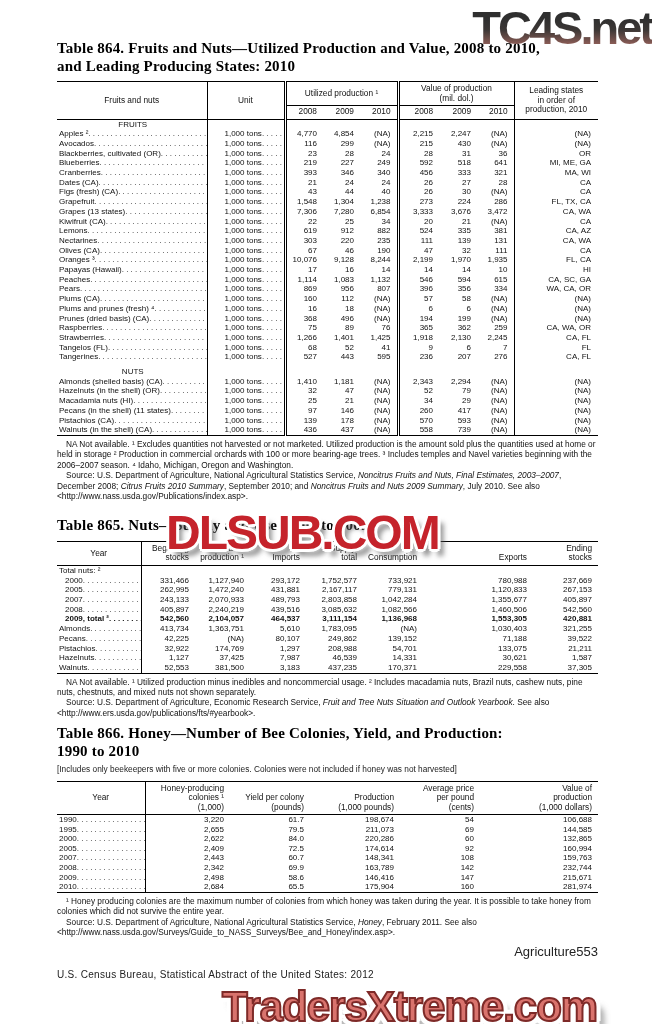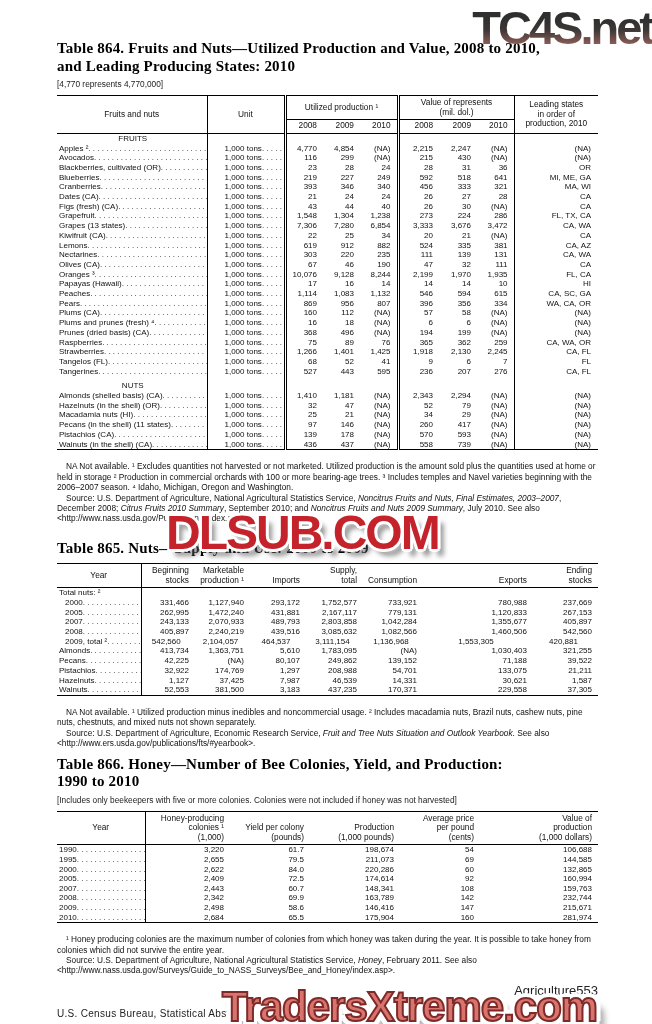--- a/index.html
+++ b/index.html
@@ -36,30 +36,30 @@
   .cn { text-align:center; }
   .cu { padding-left:17px; }
   .cv { text-align:right; padding-right:6px; }
   .cs { text-align:right; padding-right:7px; }
   .cy { text-align:left; }
   .bl  { border-left:1px solid #000; }
   .bdl { border-left:3px double #000; }
 
   td.section { text-align:center; font-size:8px; }
   tr.gap td { padding-top:5px; }
-  tr.bold td { font-weight:normal;text-align:center; }
+  tr.bold td { font-weight:bold; }
   td.ind { padding-left:8px; }
 
   .lead { display:flex; align-items:baseline; overflow:hidden; white-space:nowrap; }
   .lead .dots { flex:1 1 auto; overflow:hidden; }
   .lead .dots::before {
     content:" .\00a0.\00a0.\00a0.\00a0.\00a0.\00a0.\00a0.\00a0.\00a0.\00a0.\00a0.\00a0.\00a0.\00a0.\00a0.\00a0.\00a0.\00a0.\00a0.\00a0.\00a0.\00a0.\00a0.\00a0.\00a0.\00a0.\00a0.\00a0.\00a0.\00a0.\00a0.\00a0.\00a0.\00a0.\00a0.";
   }
 
-  .fnblock { margin-top:11px; }
+  .fnblock { margin-top:3px; }
   .fn { margin:0; font-size:8.3px; line-height:10.4px; text-indent:9px; color:#111; }
 
   .mt-865 { margin-top:16px; }
   .mt-866 { margin-top:7px; }
 
   .pageline {
     display:flex; justify-content:flex-end; align-items:baseline;
     margin-top:7px; font-size:13px; color:#222; 
     font-family:"Liberation Sans", sans-serif;
   }
@@ -86,40 +86,39 @@
       8px 9px 6px rgba(100,100,100,.7);
   }
 </style>
 </head>
 <body>
 
 <div class="content">
 
   <div class="tbltitle">Table 864. Fruits and Nuts—Utilized Production and Value, 2008 to 2010,
 and Leading Producing States: 2010</div>
-  <div class="bracket">[4,770 represents 4,770,000]</div>
 
   <table class="t864">
     <colgroup>
       <col style="width:150px">
         <col style="width:78px">
       <col style="width:38px">
         <col style="width:37px">
         <col style="width:38px">
       <col style="width:41px">
         <col style="width:38px">
         <col style="width:37px">
       <col style="width:84px">
     </colgroup>
     <thead>
       <tr>
         <th rowspan="2" class="hc">Fruits and nuts</th>
         <th rowspan="2" class="hc bl">Unit</th>
         <th colspan="3" class="hc bdl">Utilized production ¹</th>
-        <th colspan="3" class="hc bdl pre">Value of represents
+        <th colspan="3" class="hc bdl pre">Value of production
 (mil. dol.)</th>
         <th rowspan="2" class="hc bl pre">Leading states
 in order of
 production, 2010</th>
       </tr>
       <tr class="yrs">
         <th class="bdl">2008</th>
         <th>2009</th>
         <th>2010</th>
         <th class="bdl">2008</th>

